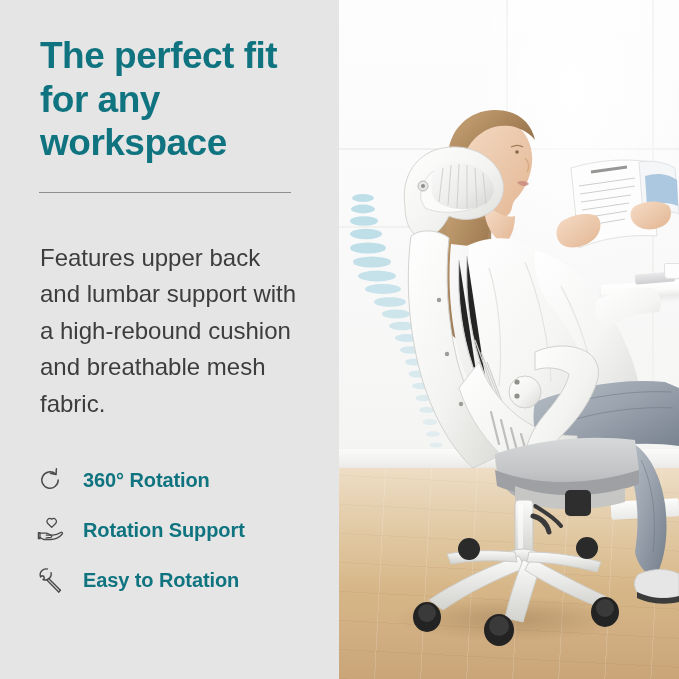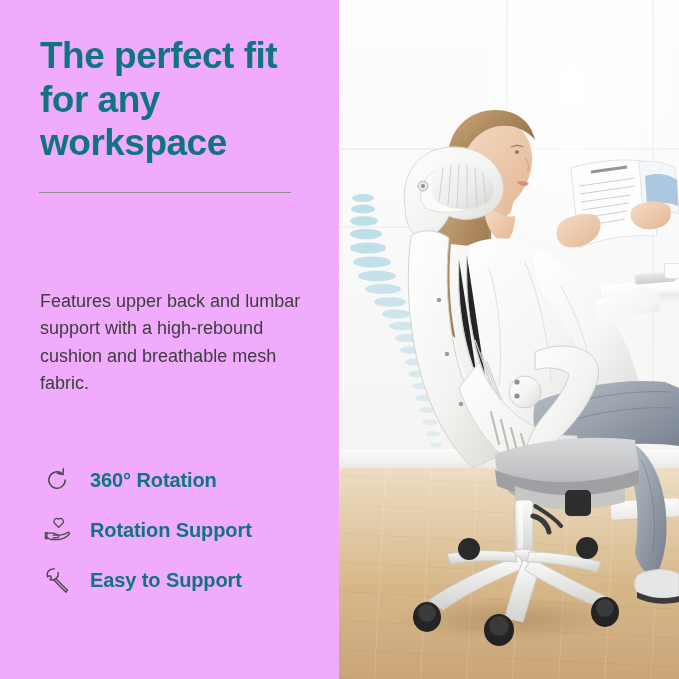--- a/index.html
+++ b/index.html
@@ -12,48 +12,47 @@
   .canvas{
     position:relative;
     width:679px;height:679px;
     overflow:hidden;
   }
 
   
   .left-panel{
     position:absolute;left:0;top:0;
     width:340px;height:679px;
-    background:#f0abfc;
+    background:#e5e5e5;
   }
   .headline{
     position:absolute;left:40px;top:34px;
     width:275px;
     color:#0f7480;
     font-size:37px;
     font-weight:bold;
     line-height:1.18;
     letter-spacing:-0.5px;
   }
   .divider{
     position:absolute;left:39px;top:192px;
     width:252px;height:1px;
     background:#8e8e8e;
   }
   .body-copy{
     position:absolute;left:40px;top:240px;
     width:265px;
     color:#3d3d3d;
-    font-size:18px;
+    font-size:24px;
     font-weight:normal;
     line-height:1.52;
-    margin-top:48px;
   }
 
   .features{
-    position:absolute;left:44px;top:455px;
+    position:absolute;left:37px;top:455px;
     width:290px;
   }
   .feature{
     display:flex;
     align-items:center;
     height:50px;
   }
   .feature-icon{
     width:38px;height:34px;
     flex:0 0 38px;
@@ -192,21 +191,21 @@
 
       <div class="feature">
         <span class="feature-icon">
           <svg width="28" height="28" viewBox="0 0 28 28">
             <path d="M11.0 3.2 a6.0 6.0 0 0 0-7.4 7.9 l1.3-1.3 1.9.5 .5 1.9 -1.3 1.3 a6.0 6.0 0 0 0 7.9-7.4" fill="none" stroke="#4a4a4a" stroke-width="1.4" stroke-linejoin="round"></path>
             <path d="M11.6 12.4 L23.4 24.2" fill="none" stroke="#4a4a4a" stroke-width="1.4" stroke-linecap="round"></path>
             <path d="M9.9 14.1 L21.7 25.9" fill="none" stroke="#4a4a4a" stroke-width="1.4" stroke-linecap="round"></path>
             <path d="M21.7 25.9 L23.4 24.2" fill="none" stroke="#4a4a4a" stroke-width="1.4" stroke-linecap="round"></path>
           </svg>
         </span>
-        <span class="feature-label">Easy to Support</span>
+        <span class="feature-label">Easy to Rotation</span>
       </div>
 
     </div>
   </div>
 
   <div class="photo">
 
     <div class="wall"></div>
     <div class="wall-panel-line wl1"></div>
     <div class="wall-panel-line wl2"></div>

